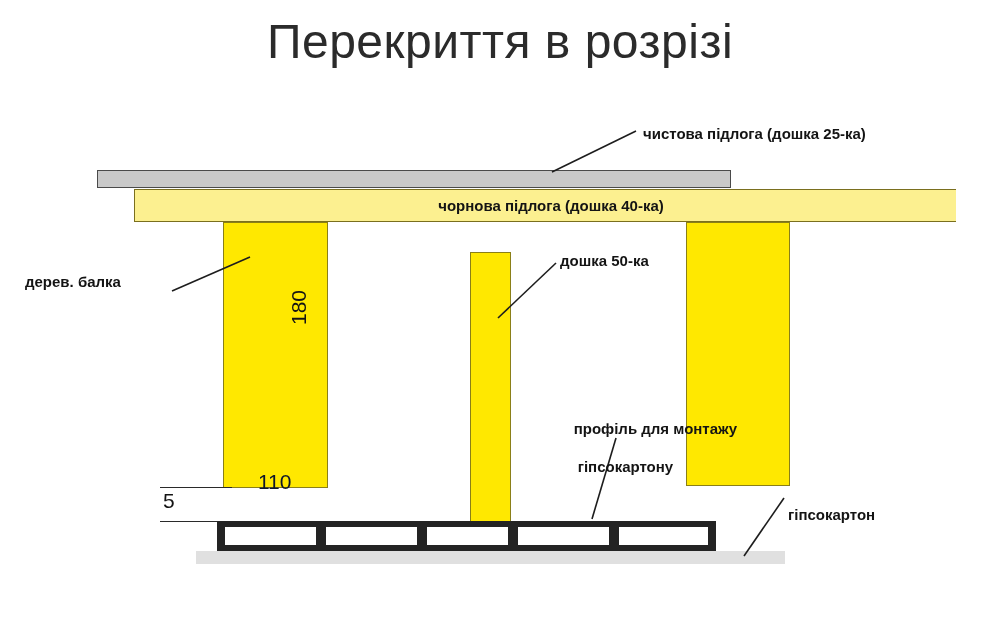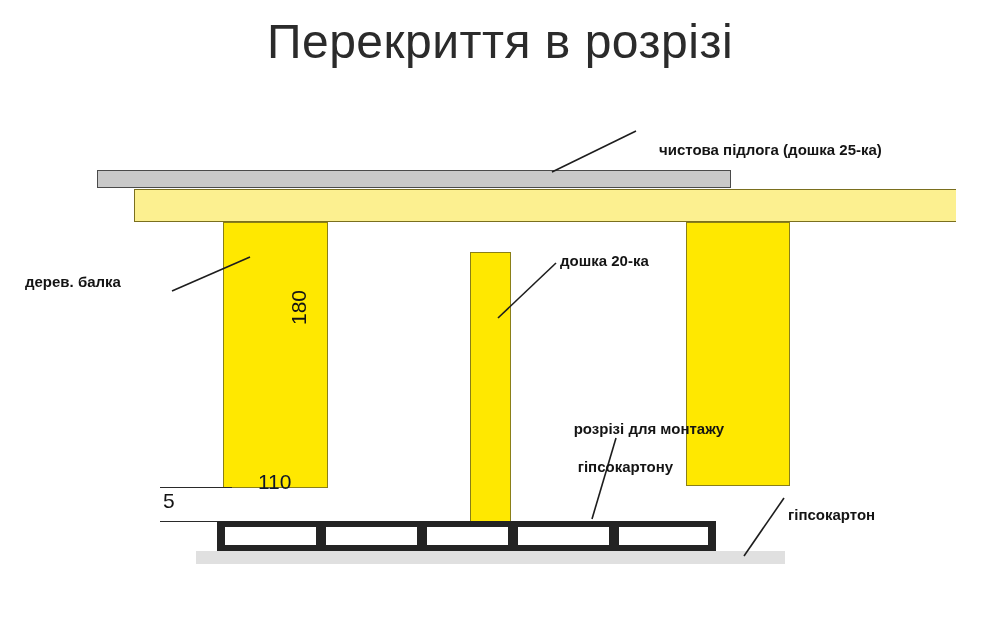--- a/index.html
+++ b/index.html
@@ -128,21 +128,21 @@
 
   
   .lbl {
     position: absolute;
     font-size: 15px;
     font-weight: bold;
     color: #141414;
     white-space: pre;
     line-height: 19px;
   }
-  .lbl-finish-floor { left: 643px; top: 140px; margin-left: 16px; }
+  .lbl-finish-floor { left: 643px; top: 124px; }
   .lbl-beam        { left: 25px;  top: 272px; }
   .lbl-board40     { left: 560px; top: 251px; }
   .lbl-profile     { left: 557px; top: 400px; }
   .lbl-drywall     { left: 788px; top: 486px; margin-top: 19px; }
 
   svg.leaders {
     position: absolute;
     left: 0;
     top: 0;
     width: 1000px;
@@ -153,20 +153,21 @@
 </head>
 <body>
 
 <div id="canvas">
 
   <div id="title">Перекриття в розрізі</div>
 
   <div class="finish-floor"></div>
 
   <div class="rough-floor"></div>
+  <div class="rough-floor-label">чорнова підлога (дошка 40-ка)</div>
 
   <div class="beam beam-left"></div>
   <div class="beam board-mid"></div>
   <div class="beam beam-right"></div>
 
   <div class="dim-180">180</div>
   <div class="dim-110">110</div>
   <div class="dim-5">5</div>
   <div class="dim-line dim-line-top"></div>
   <div class="dim-line dim-line-bot"></div>
@@ -184,20 +185,20 @@
   <svg class="leaders">
     <line x1="552" y1="172" x2="636" y2="131" stroke="#1d1d1d" stroke-width="1.6"></line>
     <line x1="172" y1="291" x2="250" y2="257" stroke="#1d1d1d" stroke-width="1.6"></line>
     <line x1="498" y1="318" x2="556" y2="263" stroke="#1d1d1d" stroke-width="1.6"></line>
     <line x1="592" y1="519" x2="616" y2="438" stroke="#1d1d1d" stroke-width="1.6"></line>
     <line x1="744" y1="556" x2="784" y2="498" stroke="#1d1d1d" stroke-width="1.6"></line>
   </svg>
 
   <div class="lbl lbl-finish-floor">чистова підлога (дошка 25-ка)</div>
   <div class="lbl lbl-beam">дерев. балка</div>
-  <div class="lbl lbl-board40">дошка 20-ка</div>
+  <div class="lbl lbl-board40">дошка 50-ка</div>
   <div class="lbl lbl-profile">
-    <span>розрізі для монтажу</span><br>
+    <span>профіль для монтажу</span><br>
     <span style="padding-left:4px">гіпсокартону</span>
   </div>
   <div class="lbl lbl-drywall">гіпсокартон</div>
 
 </div>
 
 </body></html>

